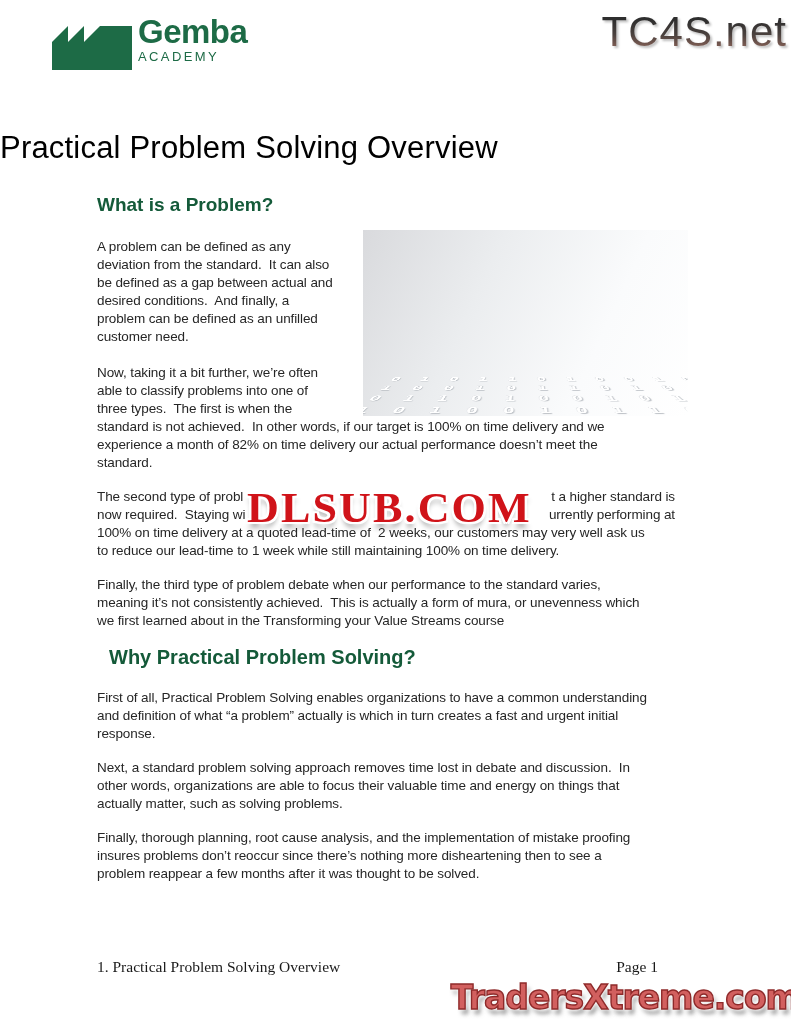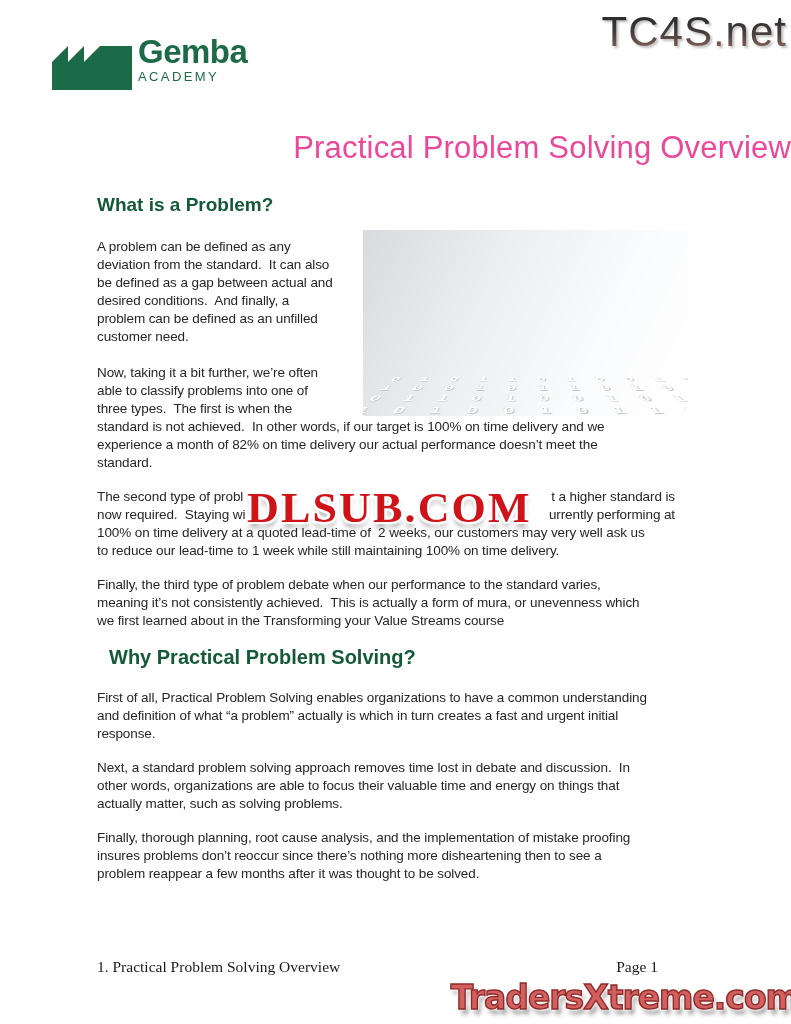--- a/index.html
+++ b/index.html
@@ -1,20 +1,20 @@
 <!DOCTYPE html>
 <html><head>
 <meta charset="utf-8">
 <style>
   html,body{margin:0;padding:0;background:#ffffff;}
   .page{position:relative;width:791px;height:1024px;background:#ffffff;overflow:hidden;
         font-family:"Liberation Sans",sans-serif;color:#262626;}
 
   
-  .logo{position:absolute;left:52px;top:15px;display:flex;align-items:flex-start;margin-top:20px;}
+  .logo{position:absolute;left:52px;top:15px;display:flex;align-items:flex-start;}
   .logo-icon{width:80px;height:56px;}
   .logo-text{margin-left:6px;line-height:1;}
   .logo-primary{font-size:33px;font-weight:bold;color:#1d6b46;letter-spacing:-0.5px;}
   .logo-secondary{font-size:13px;font-weight:normal;color:#1d6b46;letter-spacing:2.4px;margin-top:2px;}
 
   
   .wm-top{position:absolute;top:8px;right:4px;font-size:42px;font-weight:400;letter-spacing:1px;
           font-family:"Liberation Sans",sans-serif;
           background:linear-gradient(#2e2e2e 25%,#4a413e 55%,#9c6d60 95%);
           -webkit-background-clip:text;background-clip:text;color:transparent;
@@ -24,22 +24,22 @@
           transform-origin:left center;
           text-shadow:-2px 0 0 #fff,2px 0 0 #fff,0 -2px 0 #fff,0 2px 0 #fff,
                       -2px -2px 0 #fff,2px 2px 0 #fff,-2px 2px 0 #fff,2px -2px 0 #fff,
                       0 6px 5px rgba(0,0,0,0.30);}
   .wm-bottom{position:absolute;right:-8px;top:978px;font-family:"DejaVu Sans",sans-serif;
           font-weight:bold;font-size:33px;letter-spacing:-1px;color:#d2605f;
           -webkit-text-stroke:1.4px #8e2a2a;
           text-shadow:0 0 3px #fff,0 0 5px #fff,0 0 6px #fff,3px 5px 4px rgba(90,90,90,0.65);}
 
   
-  .doc-title{position:absolute;left:0;top:130px;width:100%;text-align:right;
-             font-size:31px;font-weight:normal;color:#ec4899;letter-spacing:0.2px;}
+  .doc-title{position:absolute;left:0;top:130px;width:100%;text-align:left;
+             font-size:31px;font-weight:normal;color:#000000;letter-spacing:0.2px;}
   .h-green{font-weight:bold;color:#145a39;}
   .h1{position:absolute;left:97px;top:194px;font-size:19px;}
   .h2{font-size:20px;margin:16px 0 20px 12px;}
 
   
   .text-col{position:absolute;left:97px;top:238px;width:600px;}
   .line{white-space:pre;line-height:18px;min-height:18px;font-size:13.5px;letter-spacing:-0.1px;}
   .pgap{height:16px;}
   .split{display:flex;width:578px;}
   .split .gap{flex:1;}

